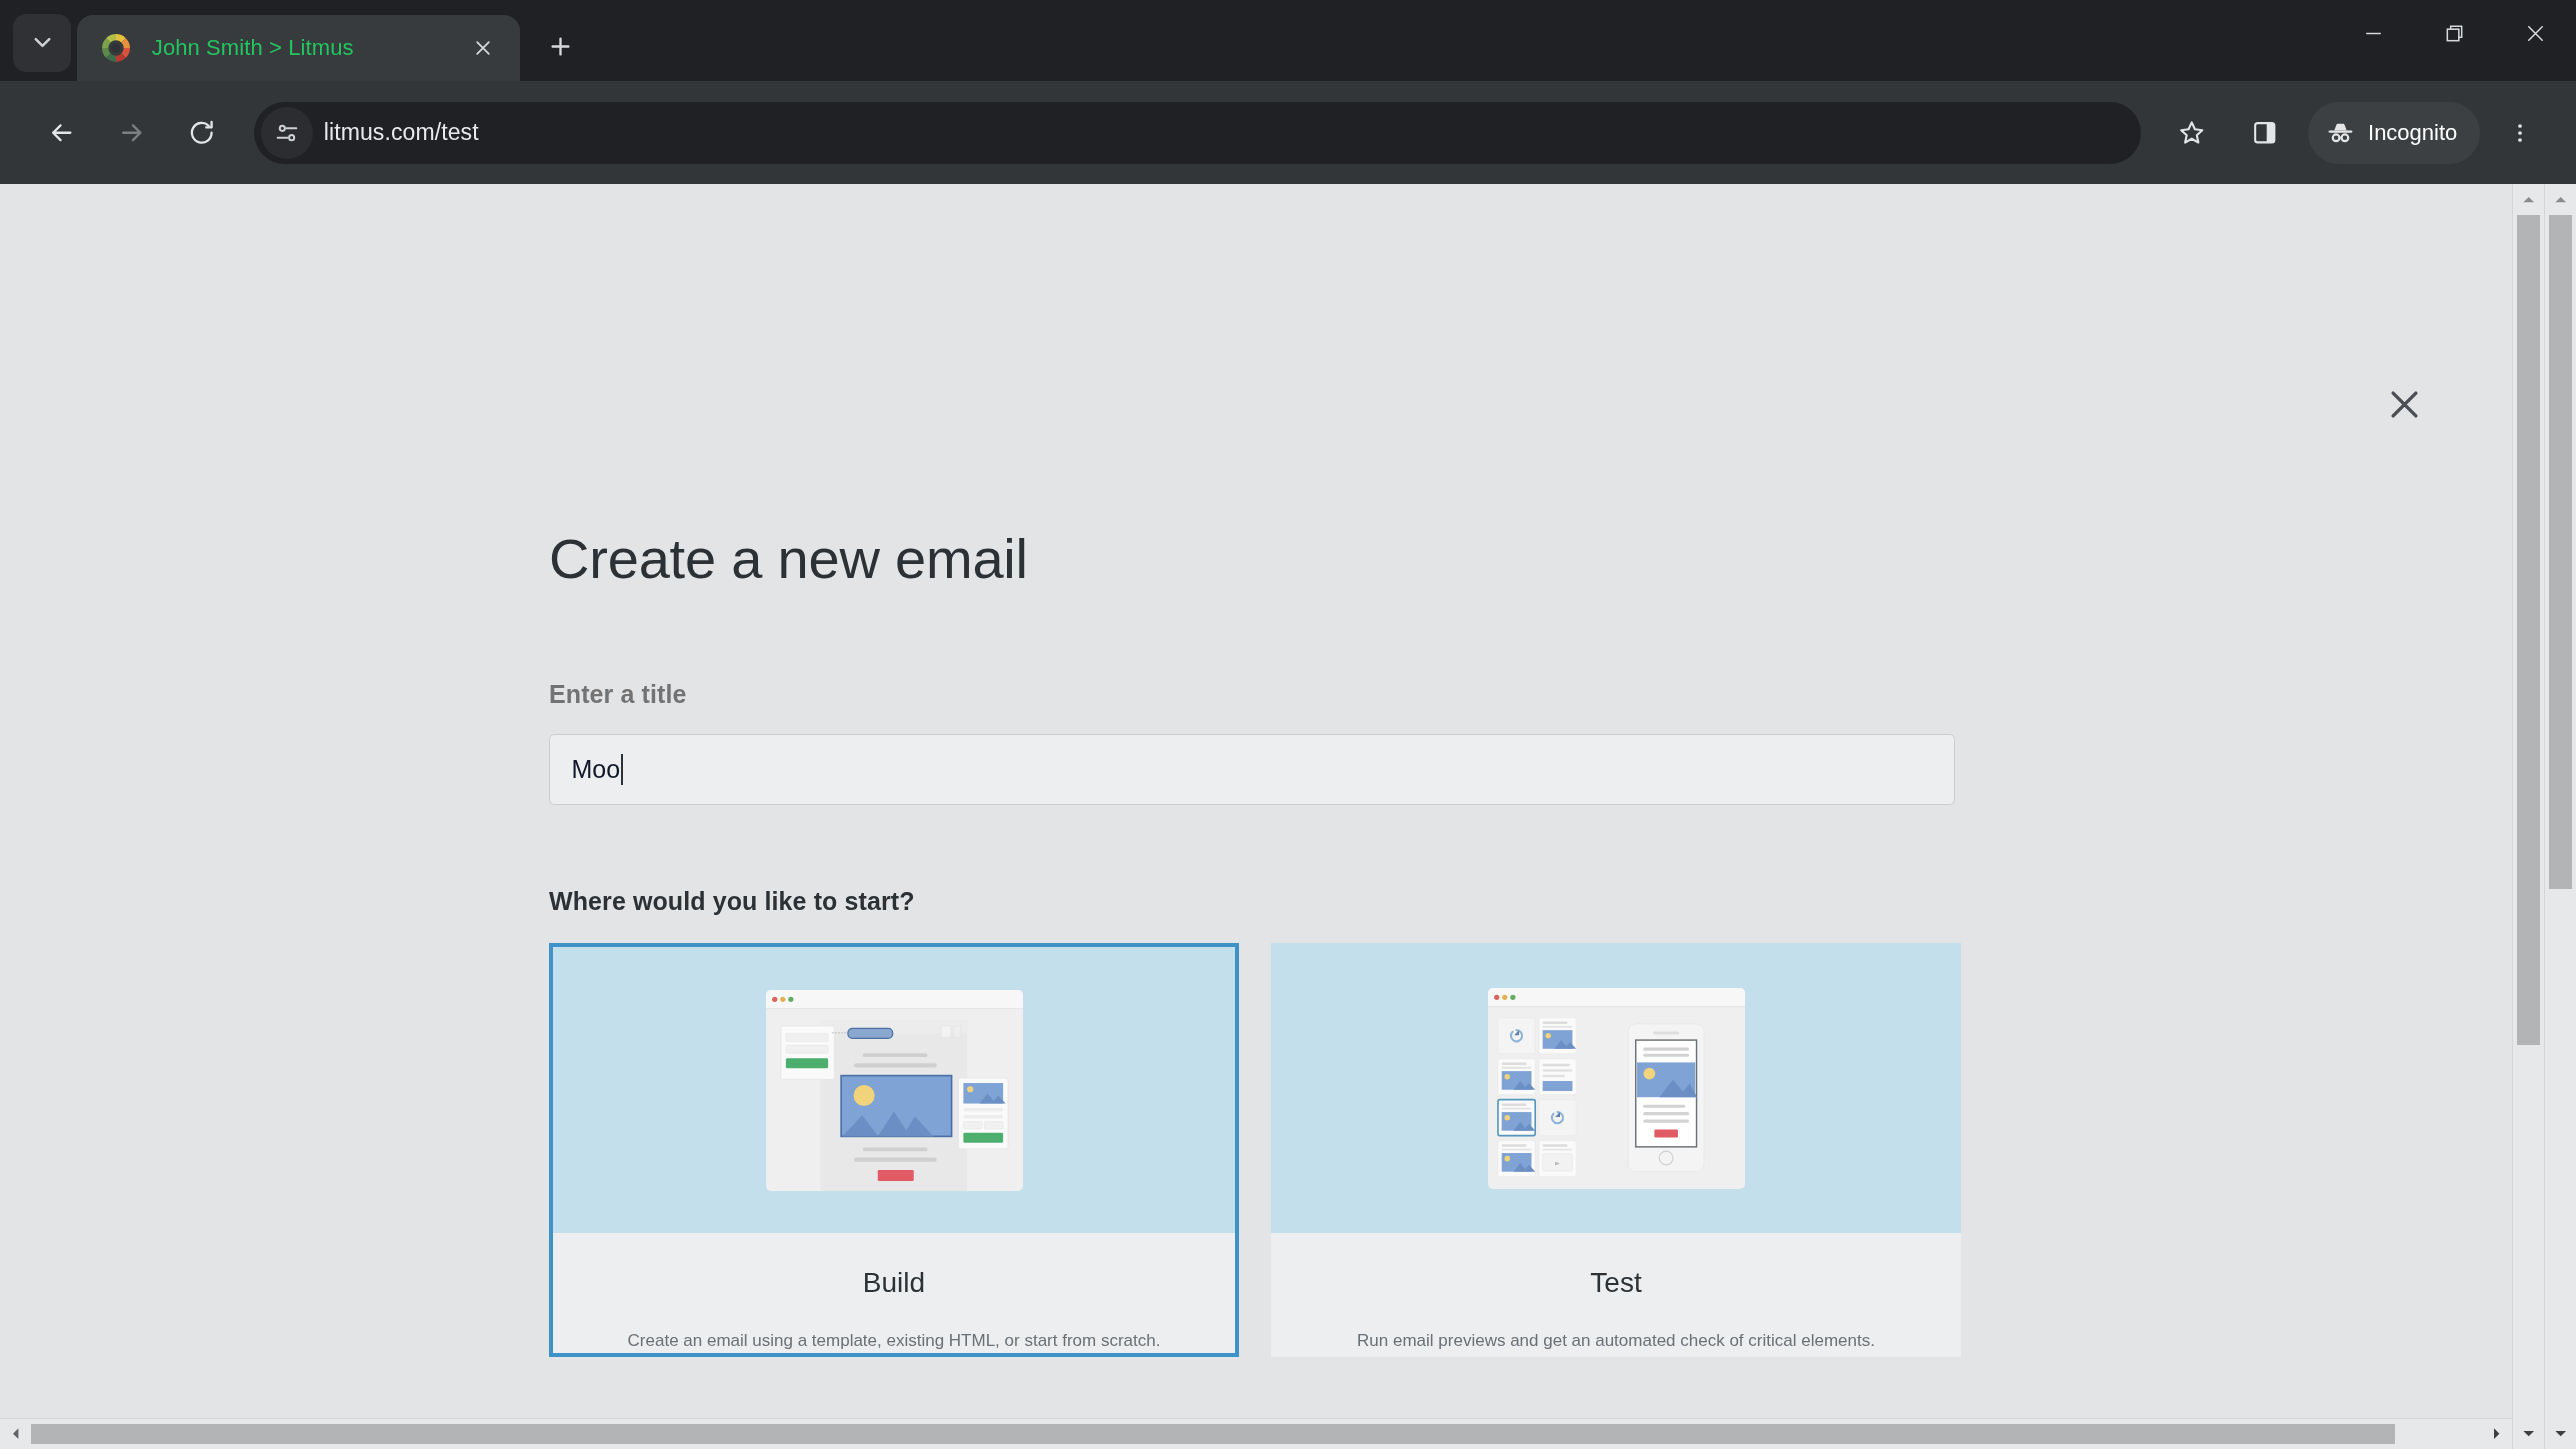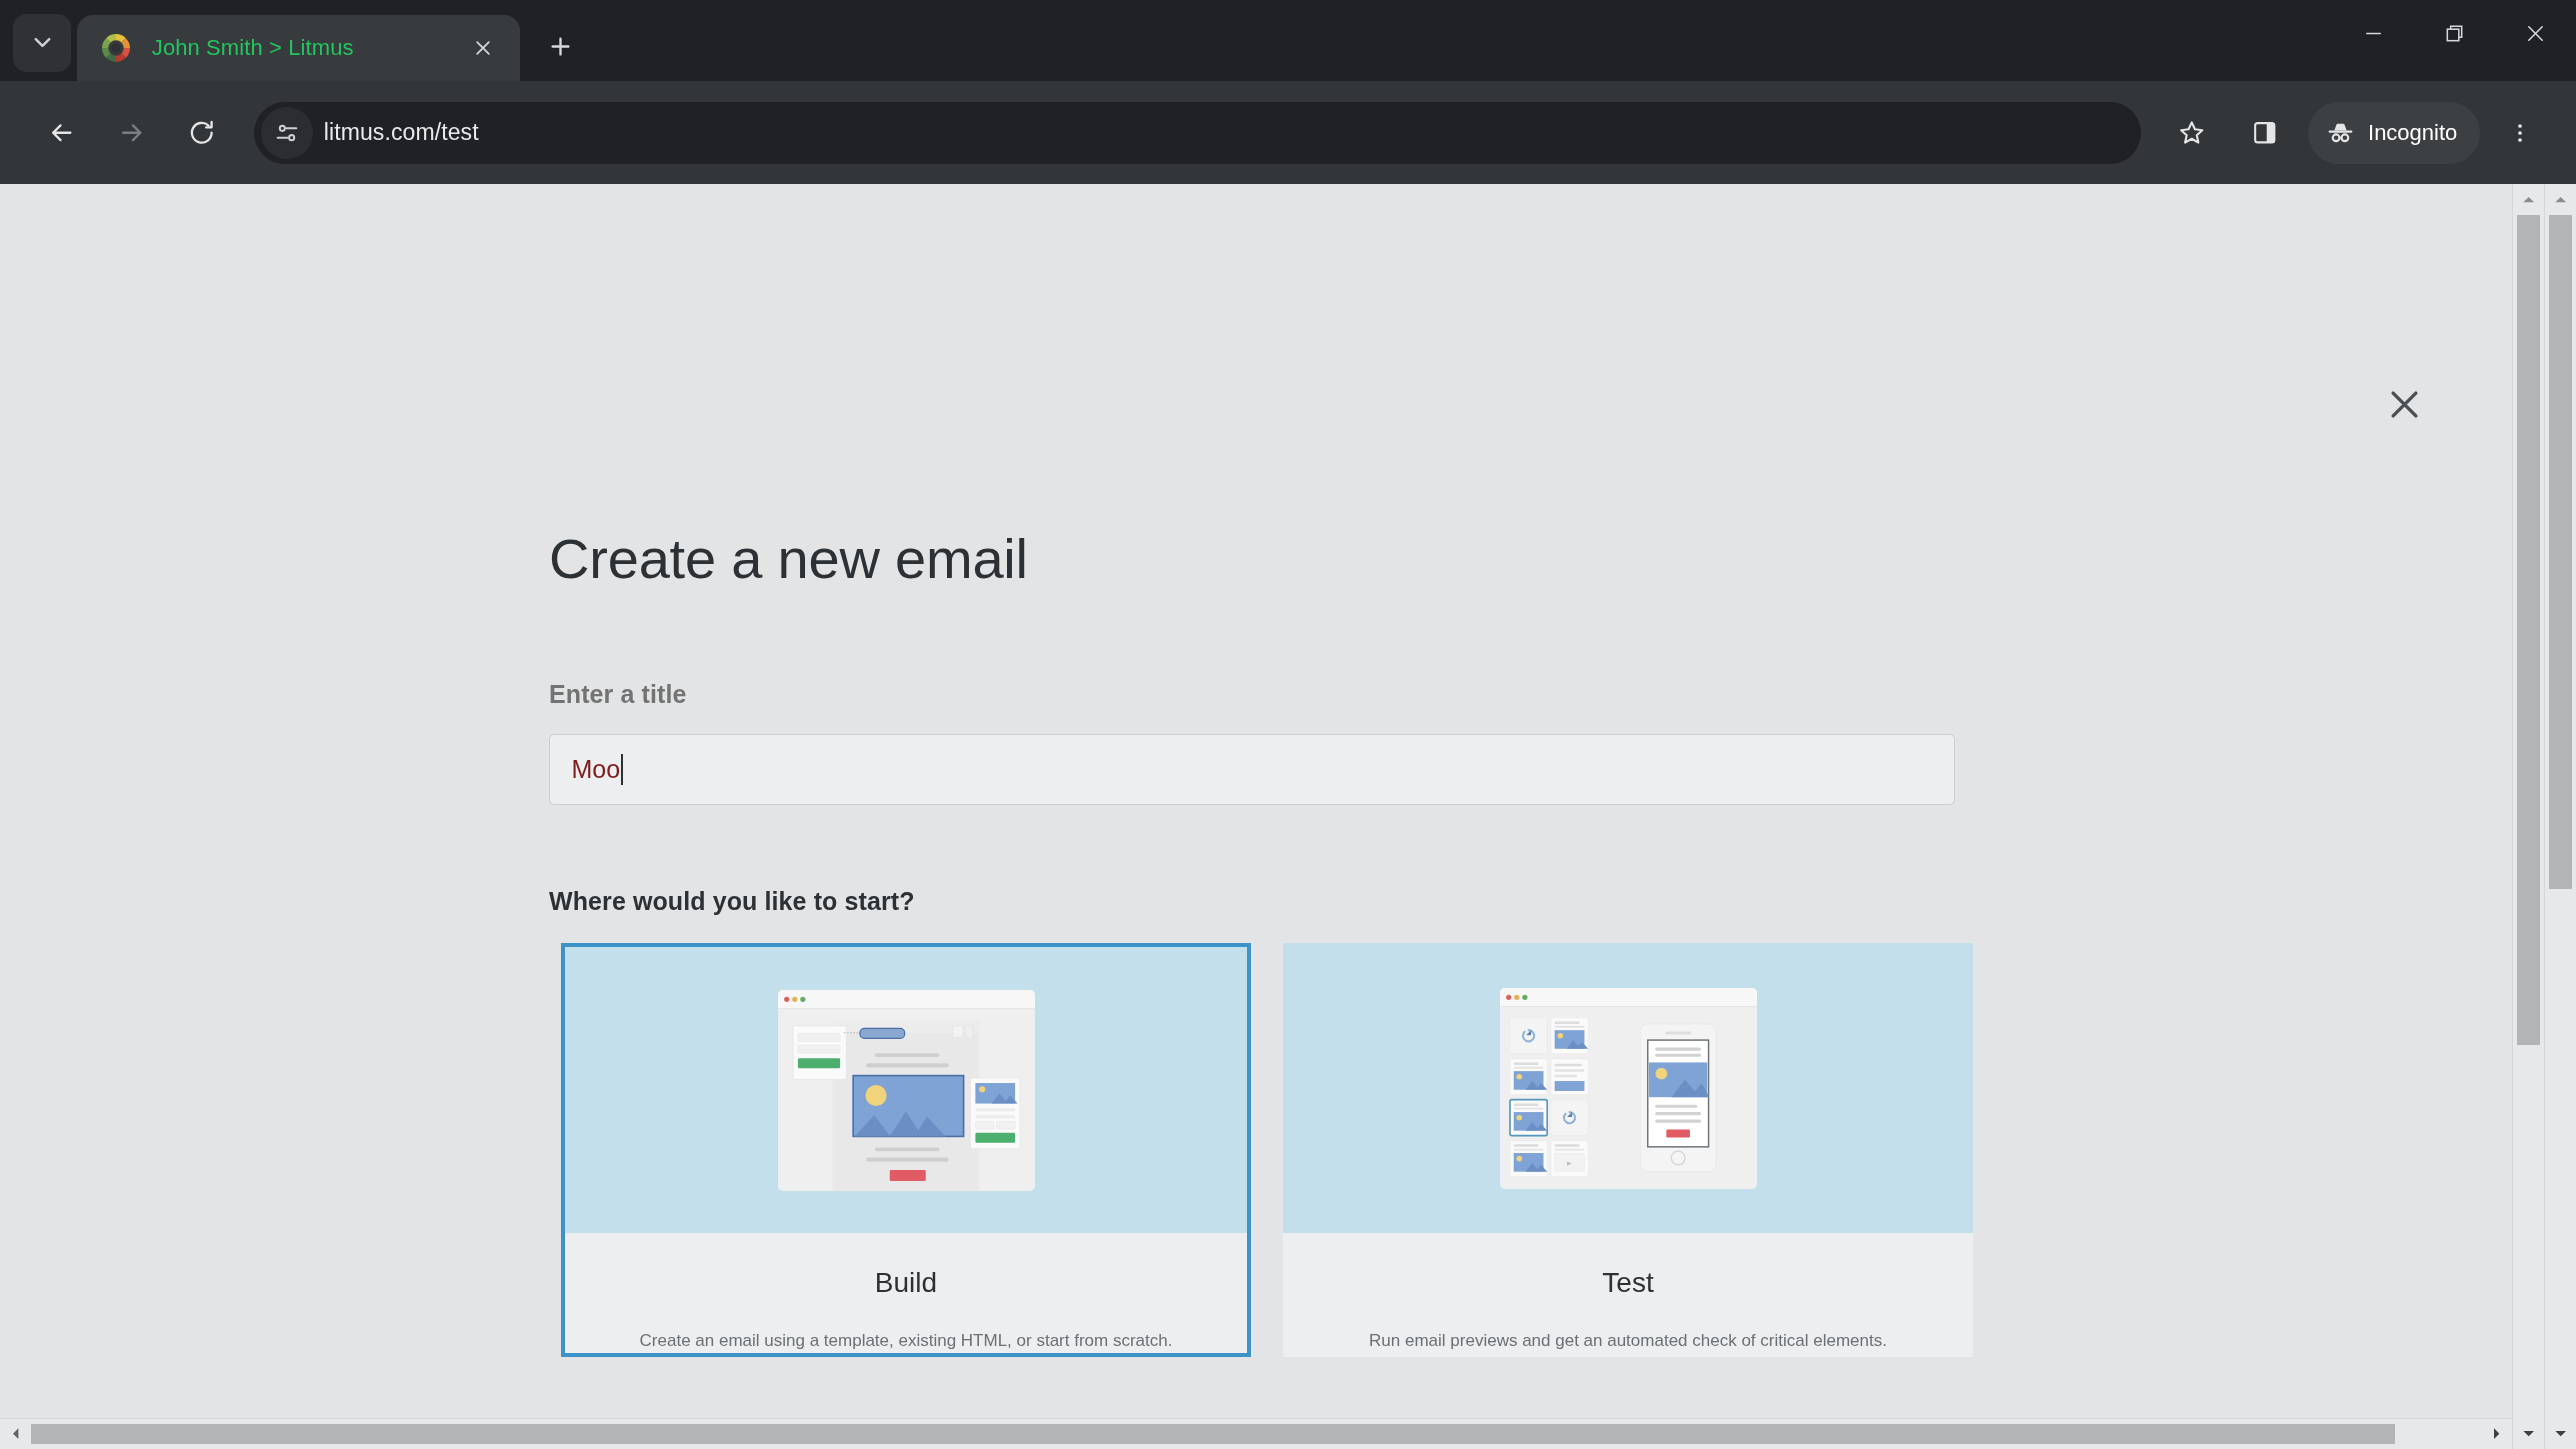--- a/index.html
+++ b/index.html
@@ -130,33 +130,33 @@
   .field-label {
     font-size: 25px; color: #737373; font-weight: 700; margin-bottom: 25px;
     letter-spacing: 0.1px;
     margin-top: 32px;
   }
 
   .title-input {
     width: 1406px; height: 71px; background: #eceeef;
     border: 1.3px solid #c9ced2; border-radius: 5.4px;
     display: flex; align-items: center; padding: 0 21.5px;
-    font-size: 25px; color: #7f1d1d; cursor: text; position: relative;
+    font-size: 25px; color: #0f172a; cursor: text; position: relative;
   }
   .caret {
     display: inline-block; width: 2px; height: 31px; background: #2c3135;
     margin-left: 1.3px; vertical-align: middle;
   }
 
   .sub-label {
     font-size: 25px; color: #2c3135; font-weight: 700;
     margin: 82px 0 27px 0; letter-spacing: 0.1px;
   }
 
-  .cards { display: flex; gap: 32px; margin-left: 12px; }
+  .cards { display: flex; gap: 32px; }
   .card {
     width: 690px; background: #eceeef; overflow: hidden;
     display: flex; flex-direction: column; cursor: pointer; position: relative;
   }
   .card.selected { border: 4px solid #3d93c8; }
 
   .card-art {
     height: 290px; background: #c3dfec;
     display: flex; align-items: center; justify-content: center;
   }

